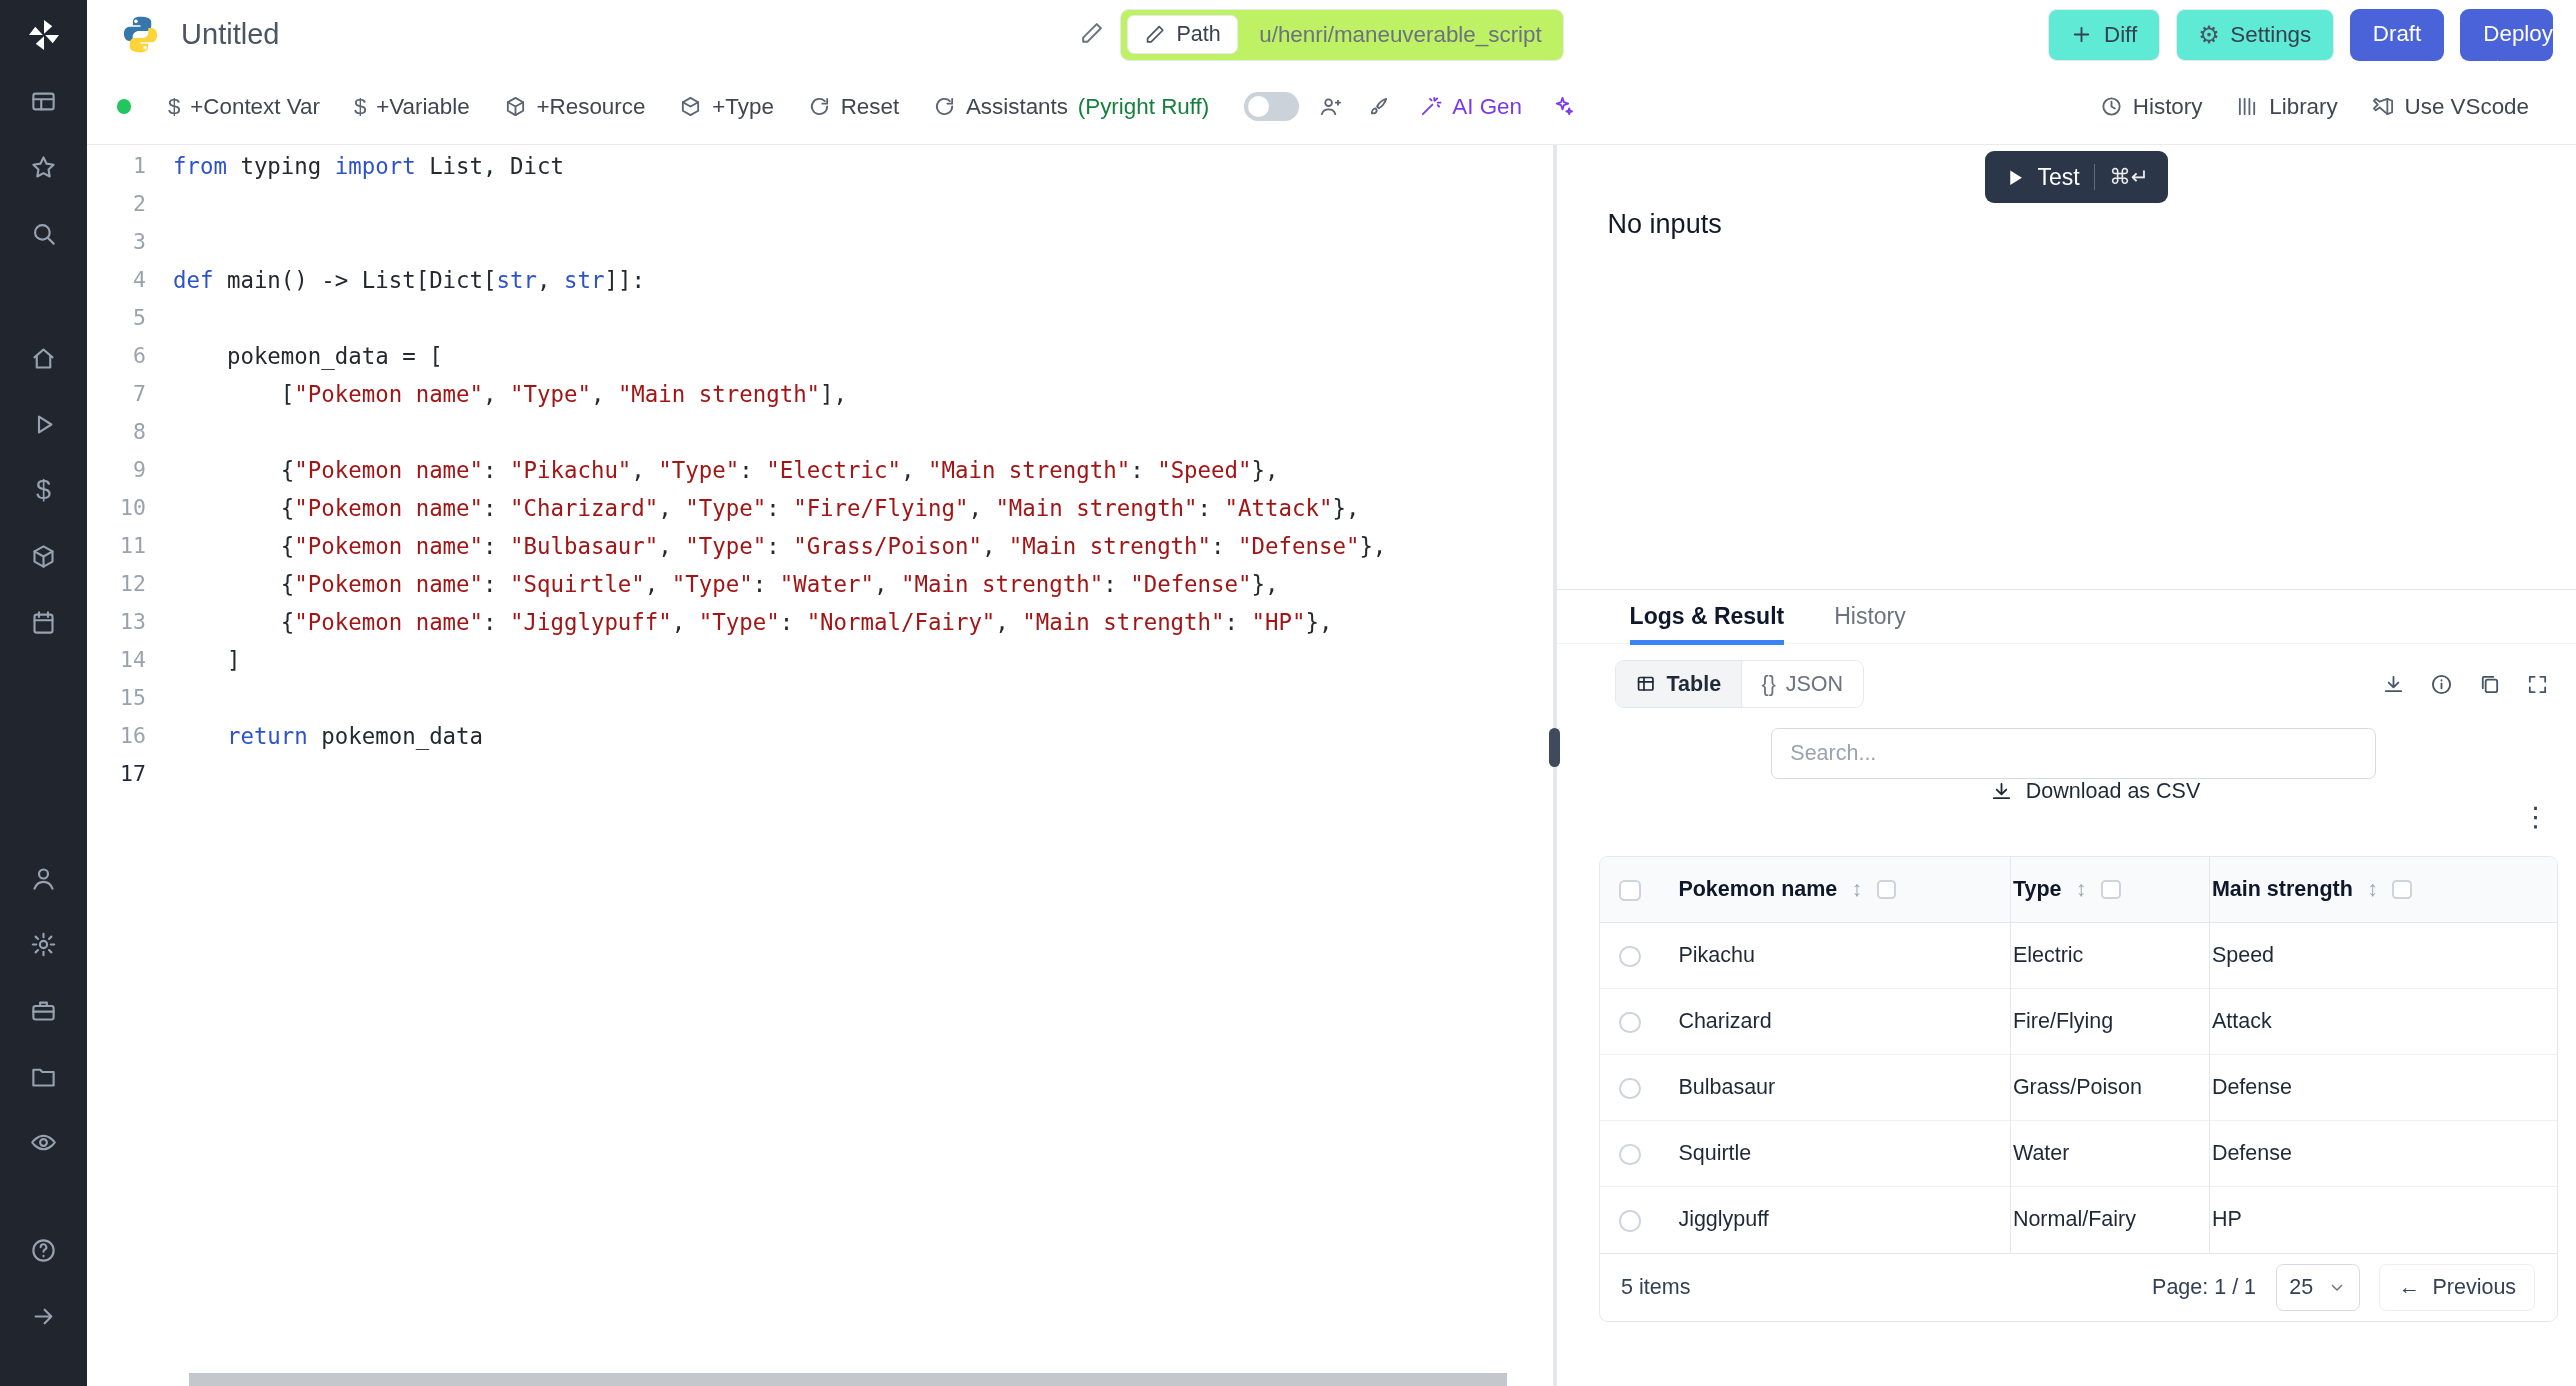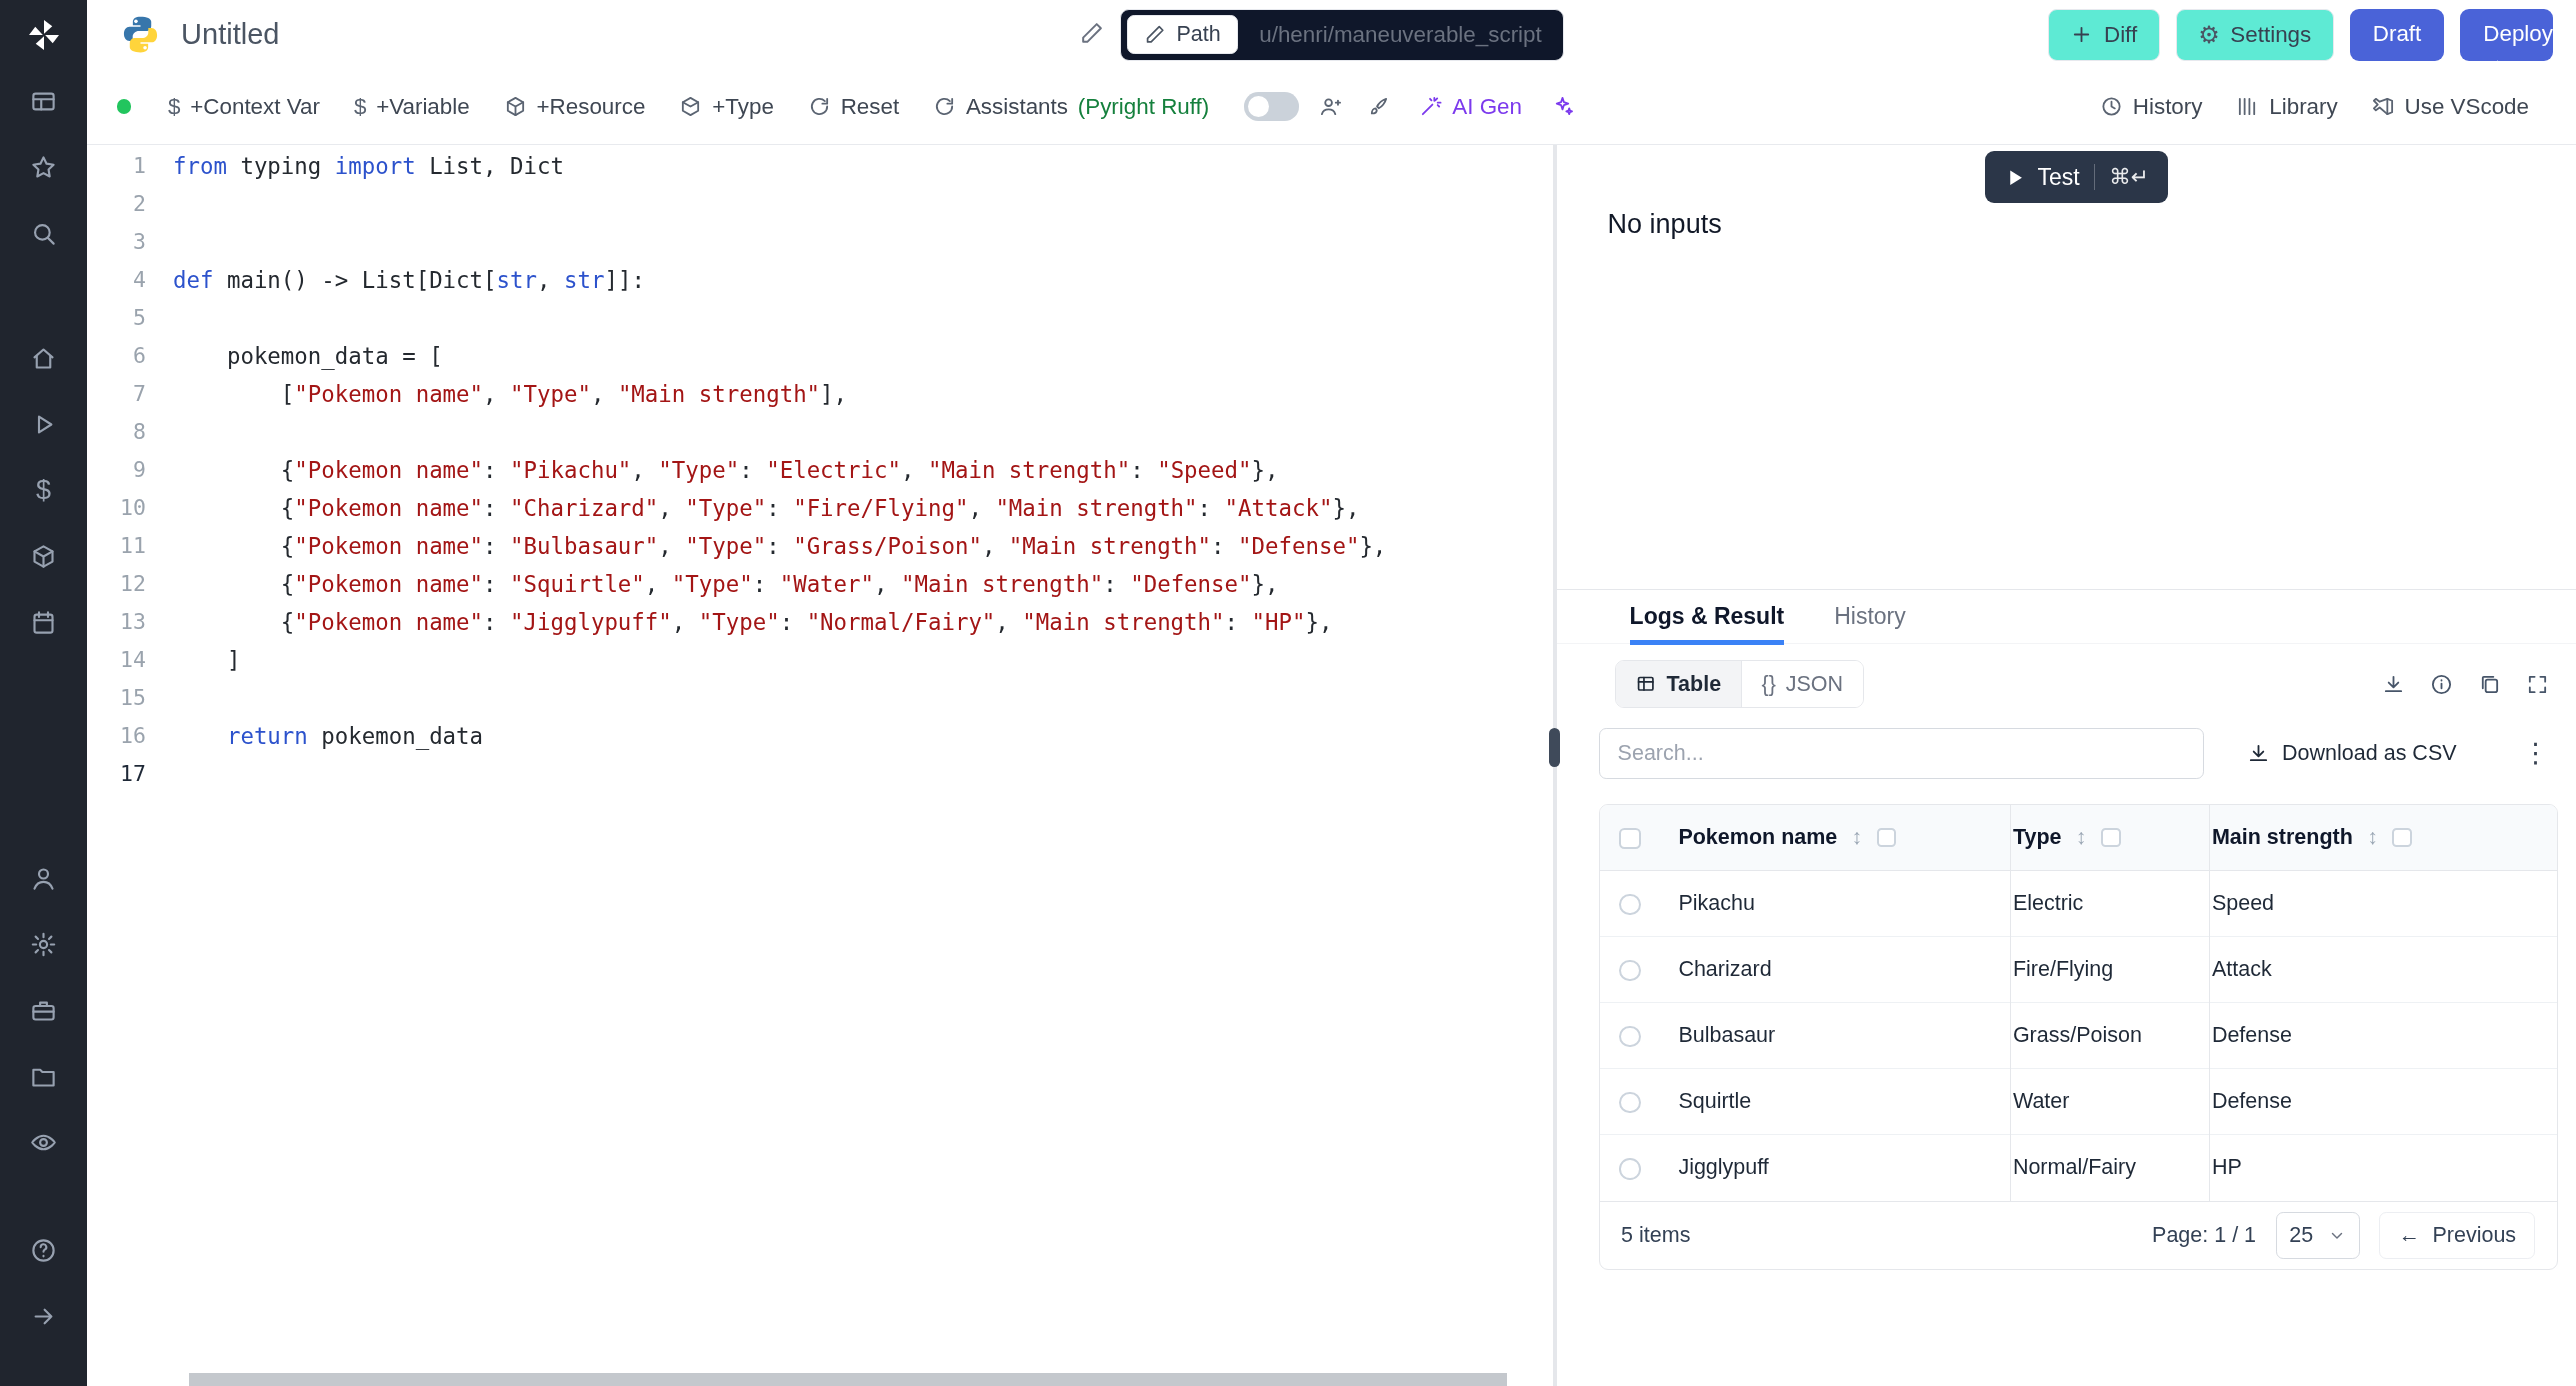--- a/index.html
+++ b/index.html
@@ -17,21 +17,21 @@
 
   
   .main { flex:1; display:flex; flex-direction:column; min-width:0; }
 
   
   .topbar { height:69px; display:flex; align-items:center; padding:0 23px; gap:16px; flex-shrink:0; }
   .py-icon { width:39px; height:39px; margin-left:10.7px; }
   .title { font-size:29px; color:#4b5563; margin-left:5.4px; }
   .spacer1 { flex:1.7; } .spacer2 { flex:1; }
   .icon-gray { color:#6b7280; } .icon-gray svg { width:25px; height:25px; }
-  .path-chip { display:flex; align-items:center; height:52px; background:#0f172a; border:1.8px solid #e7e9ee; border-radius:9px; overflow:hidden; }
+  .path-chip { display:flex; align-items:center; height:52px; background:#bef264; border:1.8px solid #e7e9ee; border-radius:9px; overflow:hidden; }
   .path-chip .seg-left { display:flex; align-items:center; gap:10.7px; height:39px; margin:0 0 0 6.3px; padding:0 16px; background:#fff; border:1.8px solid #e7e9ee; border-radius:7.2px; font-size:21.5px; color:#374151; }
   .path-chip .seg-left svg { width:21.5px; height:21.5px; color:#4b5563; }
   .path-value { padding:0 21.5px; font-size:22.4px; color:#6b7280; white-space:nowrap; }
   .btn-ghost { display:flex; align-items:center; gap:10.7px; height:52px; padding:0 21.5px; background:#5eead4; border:1.8px solid #e7e9ee; border-radius:9px; font-size:22.4px; color:#374151; cursor:pointer; }
   .btn-ghost svg { width:23px; height:23px; }
   .btn-ghost .gearchar { font-size:24px; line-height:1; color:#4b5563; }
   .btn-primary { display:flex; align-items:center; gap:12.5px; height:52px; padding:0 23px; background:#4a63d8; border:none; border-radius:9px; font-size:22.4px; font-weight:500; color:#fff; cursor:pointer;flex-direction:column; }
   .btn-primary svg { width:23px; height:23px; }
   .kbd-light { font-size:19.7px; opacity:.8; font-weight:400; }
   .deploy-split { padding-right:0; }
@@ -79,21 +79,21 @@
 
   .controls-row { display:flex; align-items:center; padding:16px 27px 0 26px;margin-left:32px; }
   .view-toggle { display:flex; border:1.8px solid #e5e7eb; border-radius:9px; overflow:hidden; height:48px; }
   .vt-seg { display:flex; align-items:center; gap:9.8px; padding:0 19.7px; font-size:21.5px; color:#6b7280; background:#fff; cursor:pointer; }
   .vt-seg svg { width:21.5px; height:21.5px; }
   .vt-seg.selected { background:#f3f4f6; color:#1f2937; font-weight:700; }
   .vt-seg + .vt-seg { border-left:1.8px solid #e5e7eb; }
   .ctrl-icons { margin-left:auto; display:flex; gap:25px; color:#475569; align-items:center; }
   .ctrl-icons svg { width:23px; height:23px; cursor:pointer; }
 
-  .search-row { display:flex; align-items:center; padding:19.7px 27px 0 42px; }
+  .search-row { display:flex; align-items:center; padding:19.7px 27px 0 42px;flex-direction:column; }
   .search-input { width:605px; height:51px; border:1.8px solid #d6dae0; border-radius:7.2px; font-size:21.5px; padding:0 18px; color:#111827; outline:none; font-family:"Liberation Sans", sans-serif; }
   .search-input::placeholder { color:#9ca3af; }
   .download-csv { margin-left:43px; display:flex; align-items:center; gap:12.5px; font-size:21.5px; color:#1f2937; cursor:pointer; white-space:nowrap; }
   .download-csv svg { width:23px; height:23px; }
   .kebab { margin-left:auto; font-size:27px; color:#374151; cursor:pointer; line-height:1; }
 
   .table-wrap { margin:25px 0 0 42px; width:959px; border:1.8px solid #e5e7eb; border-radius:9px; overflow:hidden; background:#fff; }
   table { width:100%; border-collapse:collapse; table-layout:fixed; font-size:21.5px; }
   th { background:#f8fafc; height:66px; border-bottom:1.8px solid #e5e7eb; text-align:left; }
   .col-check { width:77px; }

